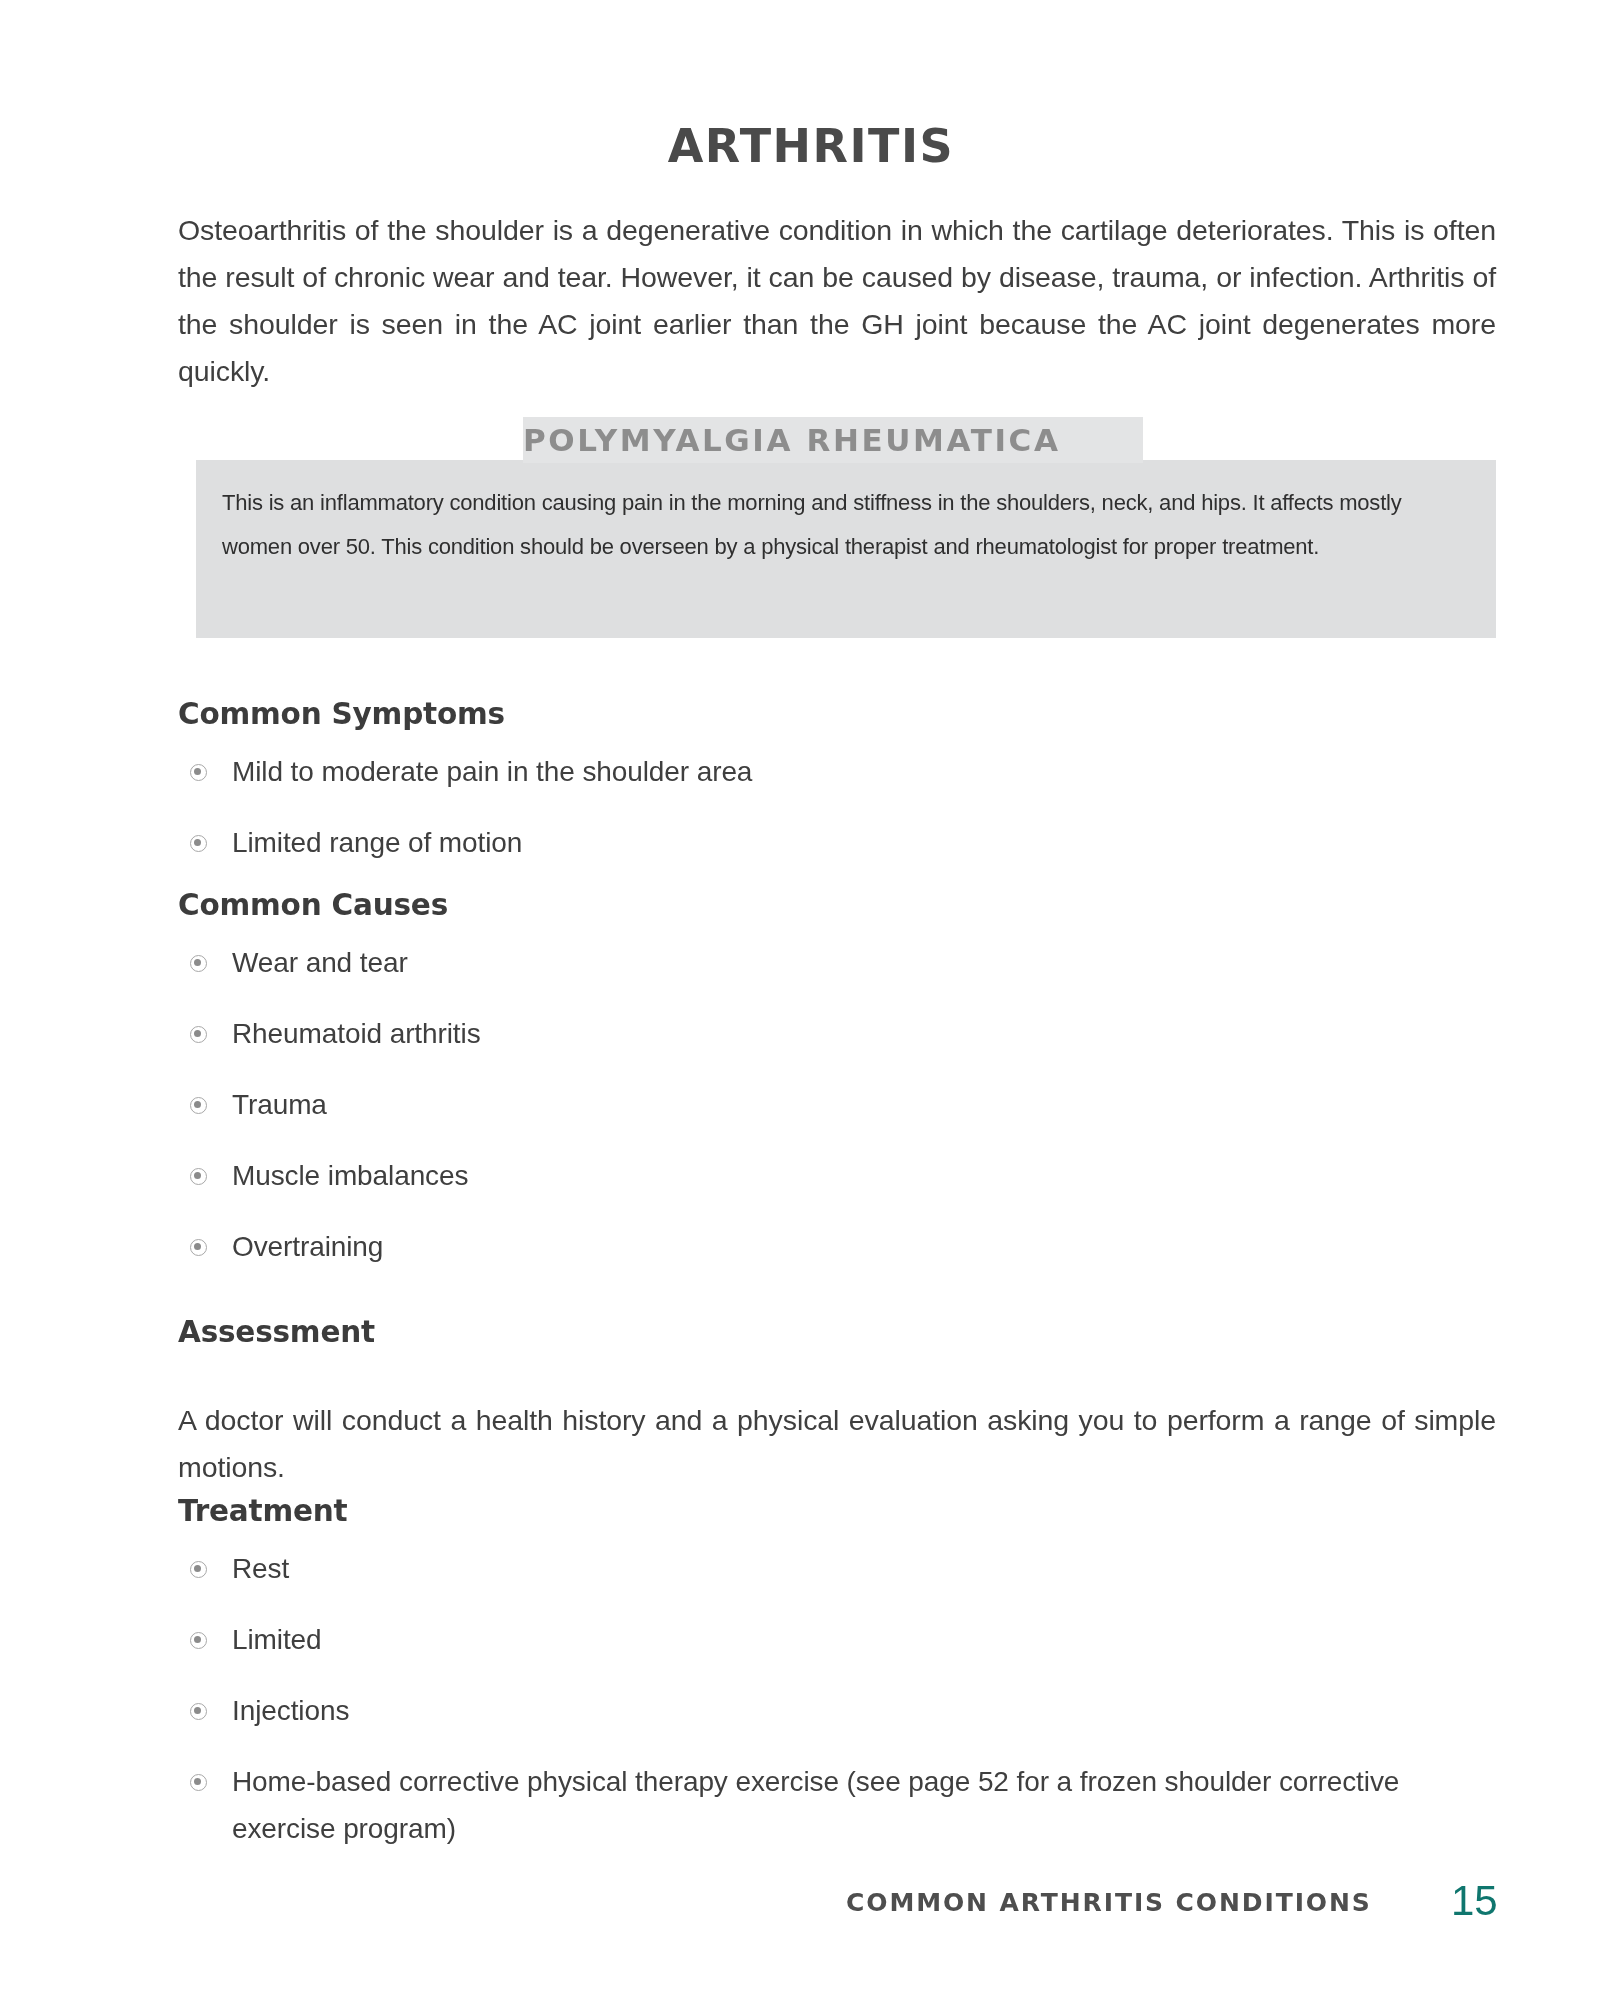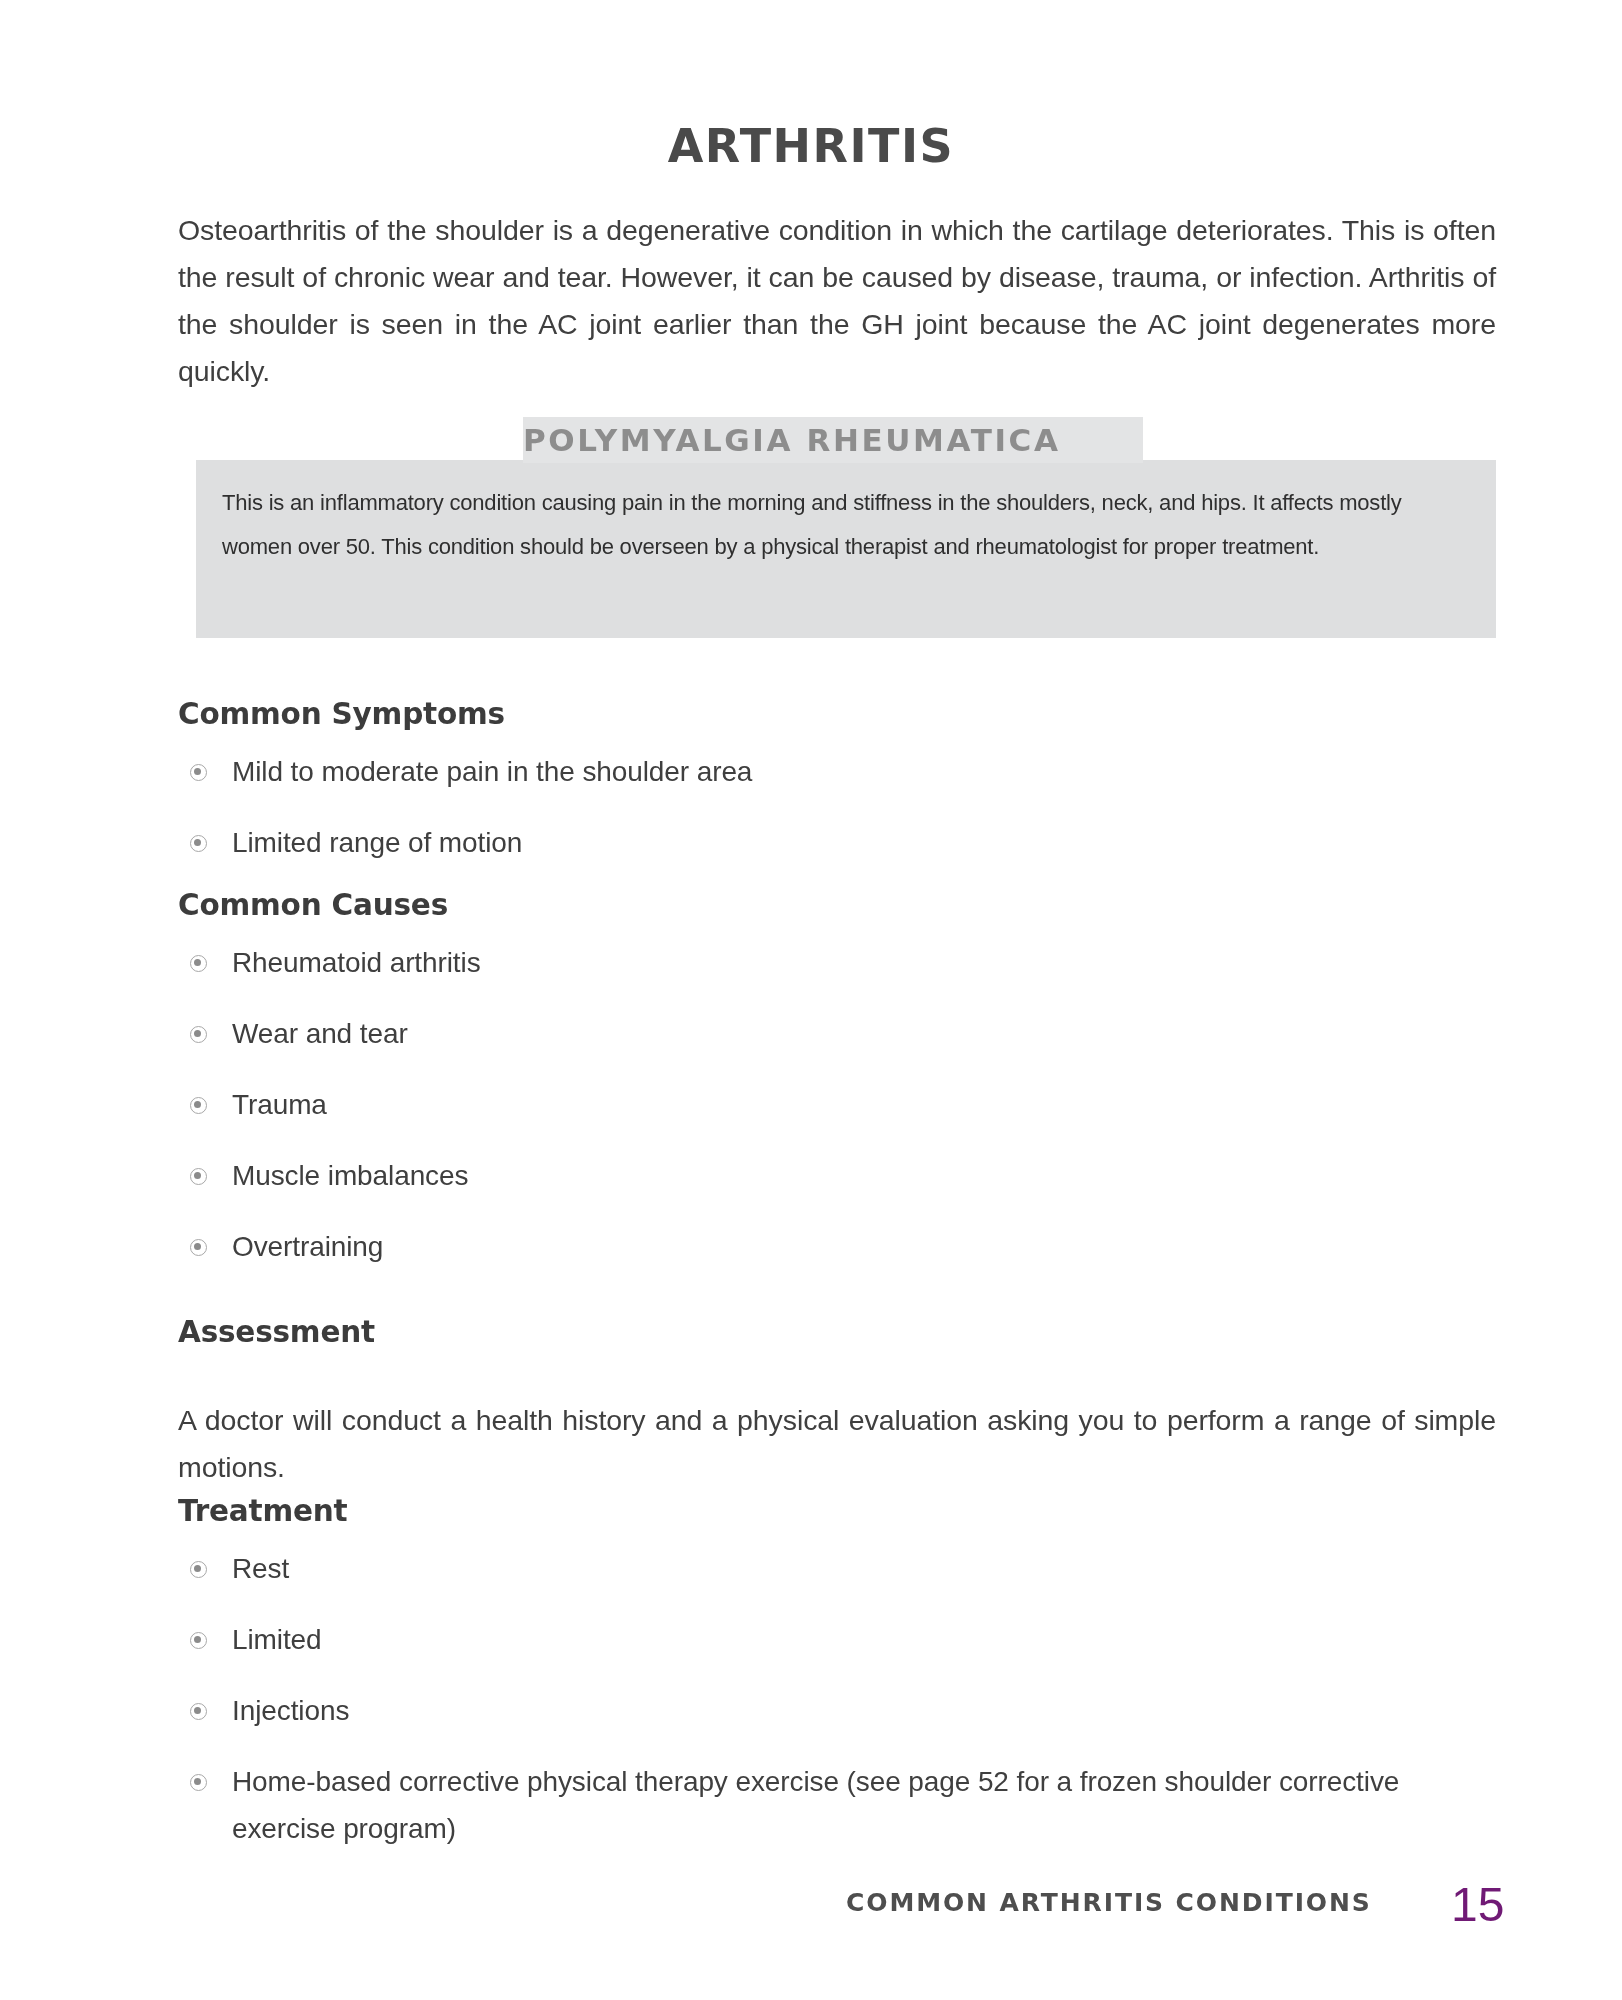--- a/index.html
+++ b/index.html
@@ -166,22 +166,22 @@
     font-weight: 700;
     letter-spacing: 1.9px;
     color: #4e4e4e;
     font-family: "DejaVu Sans", sans-serif;
     white-space: nowrap;
   }
   .footer-page-number {
     position: absolute;
     left: 1451px;
     top: 1877px;
-    font-size: 48px;
-    color: #701a75;
+    font-size: 42px;
+    color: #0f766e;
     font-family: "Liberation Sans", sans-serif;
     font-weight: 300;
   }
 </style>
 </head>
 <body>
 
 <div class="page">
 
   <h1 class="page-title">ARTHRITIS</h1>
@@ -201,25 +201,25 @@
     <div class="bullet-row">
       <span class="bullet-marker"></span>
       <span>Limited range of motion</span>
     </div>
   </div>
 
   <div class="heading" style="top:888px;">Common Causes</div>
   <div class="bullets" style="top:939px;">
     <div class="bullet-row">
       <span class="bullet-marker"></span>
+      <span>Wear and tear</span>
+    </div>
+    <div class="bullet-row">
+      <span class="bullet-marker"></span>
       <span>Rheumatoid arthritis</span>
-    </div>
-    <div class="bullet-row">
-      <span class="bullet-marker"></span>
-      <span>Wear and tear</span>
     </div>
     <div class="bullet-row">
       <span class="bullet-marker"></span>
       <span>Trauma</span>
     </div>
     <div class="bullet-row">
       <span class="bullet-marker"></span>
       <span>Muscle imbalances</span>
     </div>
     <div class="bullet-row">

